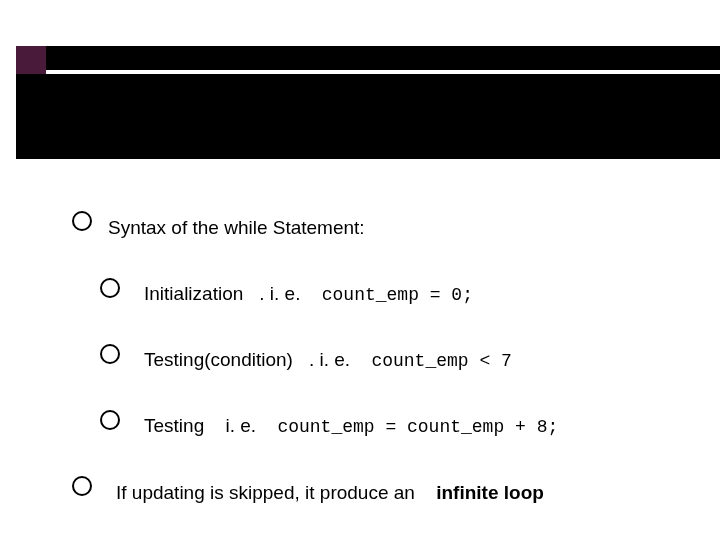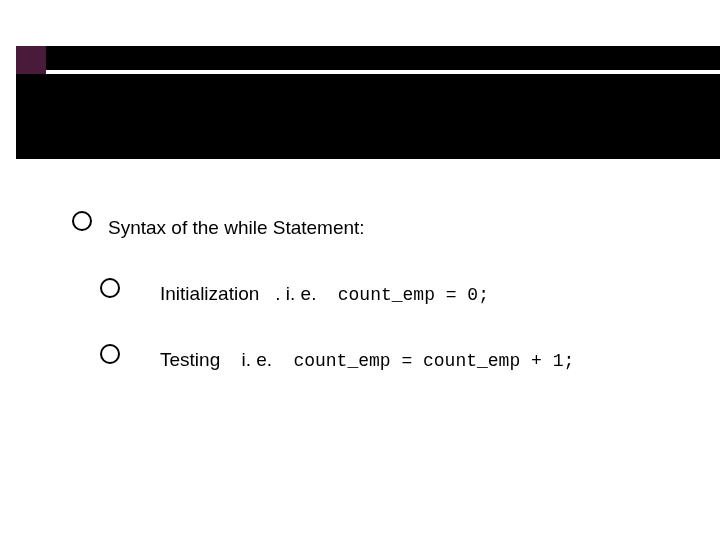--- a/index.html
+++ b/index.html
@@ -10,21 +10,21 @@
 
   .hdr { position: absolute; top: 30px; left: 0; right: 0; height: 113px; }
   .hdr-bar { position: absolute; top: 0; left: 30px; right: 0; height: 24px; background: #000; }
   .hdr-strip { position: absolute; top: 24px; left: 30px; right: 0; height: 4px; background: #fff; }
   .hdr-main { position: absolute; top: 28px; left: 0; right: 0; height: 85px; background: #000; }
   .hdr-accent { position: absolute; top: 0; left: 0; width: 30px; height: 28px; background: #4a1a3a; }
 
   .content { position: absolute; top: 175px; left: 40px; right: 40px; font-size: 19px; color: #000; line-height: 1.35; }
 
   .row { display: flex; align-items: flex-start; margin-bottom: 8px; }
-  .row.lvl2 { margin-left: 28px; gap: 16px; }
+  .row.lvl2 { margin-left: 28px; }
 
   .bullet { flex: 0 0 auto; width: 14px; height: 14px; border: 2px solid #000; border-radius: 50%; margin-top: 4px; margin-right: 8px; background: transparent; }
   .lvl2 .bullet { width: 12px; height: 12px; margin-top: 5px; }
 
   .txt { flex: 1 1 auto; }
   .inline { display: inline; }
 
   code.mono { font-family: "Courier New", Courier, monospace; font-size: 18px; }
   .bold { font-weight: 700; }
 </style>
@@ -47,24 +47,36 @@
       <span class="txt">Syntax of the while Statement:</span>
     </div>
 
     <div class="row lvl2">
       <span class="bullet"></span>
       <span class="txt">
         <span class="inline">Initialization</span><span class="inline">. i. e. </span><code class="mono inline">count_emp = 0;</code>
       </span>
     </div>
 
+    <div class="row lvl2">
+      <span class="bullet"></span>
+      <span class="txt">
+        <span class="inline">Testing(condition)</span><span class="inline">. i. e. </span><code class="mono inline">count_emp &lt; 7</code>
+      </span>
+    </div>
 
     <div class="row lvl2">
       <span class="bullet"></span>
       <span class="txt">
-        <span class="inline">Testing</span><span class="inline"> i. e. </span><code class="mono inline">count_emp = count_emp + 1;</code>
+        <span class="inline">Testing</span><span class="inline"> i. e. </span><code class="mono inline">count_emp = count_emp + 8;</code>
       </span>
     </div>
 
 
+    <div class="row">
+      <span class="bullet"></span>
+      <span class="txt">
+        <span class="inline">If updating is skipped, it produce an </span><span class="inline bold">infinite loop</span>
+      </span>
+    </div>
 
   </div>
 </div>
 
 </body></html>

